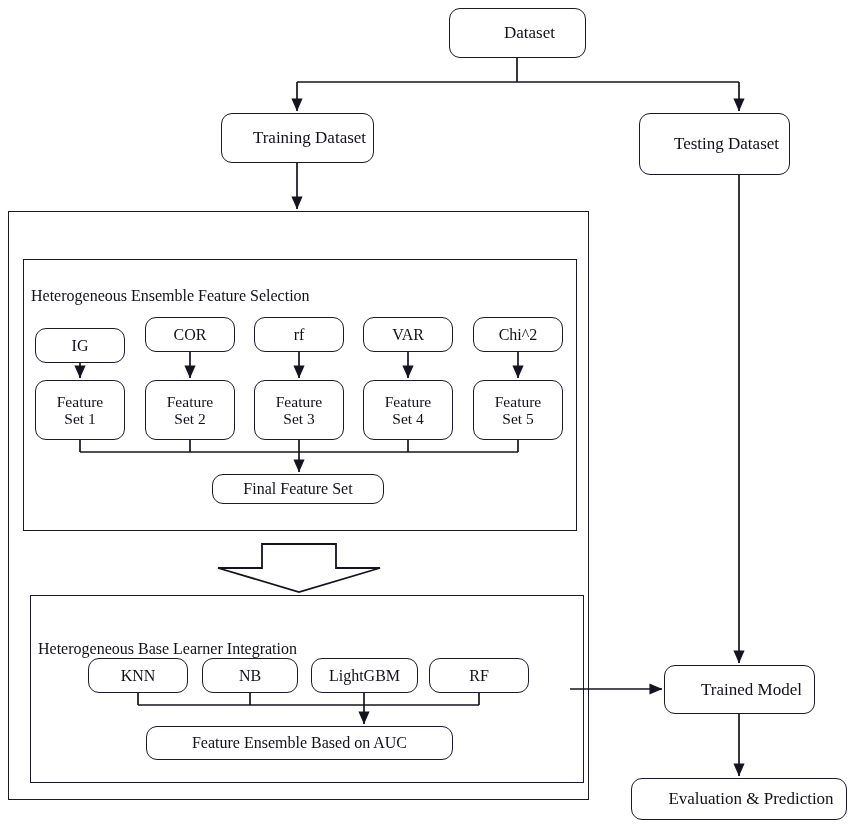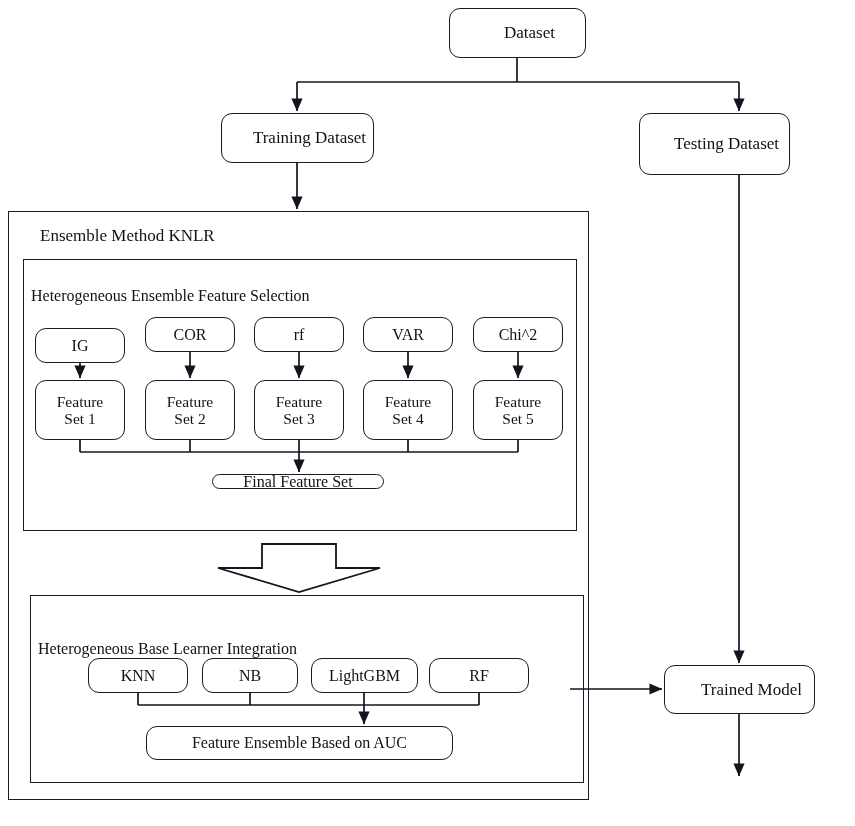--- a/index.html
+++ b/index.html
@@ -52,21 +52,20 @@
   .f17 { font-size: 17px; padding-left: 24px; }
   .f16 { font-size: 16px; }
   .f15 { font-size: 15.5px; }
 </style>
 </head>
 <body>
 
 <div id="canvas">
 
   <div class="container-box" id="box-ensemble" style="left: 8px; top: 211px; width: 581px; height: 589px;"></div>
-  <div class="container-label f17" id="lbl-ensemble" style="left: 16px; top: 226px;">Ensemble Method KNLR</div>
 
   <div class="container-box" id="box-fs" style="left: 23px; top: 259px; width: 554px; height: 272px;"></div>
   <div class="container-label f16" id="lbl-fs" style="left: 31px; top: 287px;">Heterogeneous Ensemble Feature Selection</div>
 
   <div class="container-box" id="box-bl" style="left: 30px; top: 595px; width: 554px; height: 188px;"></div>
   <div class="container-label f16" id="lbl-bl" style="left: 38px; top: 640px;">Heterogeneous Base Learner Integration</div>
 
   <svg class="layer" id="connectors" viewBox="0 0 855 826">
     <defs>
       <marker id="arrowhead" markerWidth="9" markerHeight="9" refX="7.4" refY="3.3" orient="auto" markerUnits="strokeWidth">
@@ -98,23 +97,24 @@
         <polyline points="364,693 364,724" fill="none" marker-end="url(#arrowhead)"></polyline>
         <polyline points="570,689 662,689" fill="none" marker-end="url(#arrowhead)"></polyline>
         <polyline points="739,714 739,776" fill="none" marker-end="url(#arrowhead)"></polyline>
       </g>
     <polygon id="block-arrow" fill="#ffffff" stroke="#14141f" stroke-width="1.8" points="262,544 336,544 336,568 380,568 299,592 218,568 262,568"></polygon>
   </svg>
 
   <div class="node f17" id="n-dataset" style="left: 449px; top: 8px; width: 137px; height: 50px;">Dataset</div>
   <div class="node f17" id="n-training" style="left: 221px; top: 113px; width: 153px; height: 50px; text-align: center;">Training Dataset</div>
   <div class="node f17" id="n-testing" style="left: 639px; top: 113px; width: 151px; height: 62px;">Testing Dataset</div>
-  <div class="node f16" id="n-final" style="left: 212px; top: 474px; width: 172px; height: 15px;">Final Feature Set</div>
+  <div class="node f16" id="n-final" style="left: 212px; top: 474px; width: 172px; height: 30px;">Final Feature Set</div>
   <div class="node f16" id="n-weighted" style="left: 146px; top: 726px; width: 307px; height: 34px;">Feature Ensemble Based on AUC</div>
   <div class="node f17" id="n-trained" style="left: 664px; top: 665px; width: 151px; height: 49px;">Trained Model</div>
+  <div class="node f17" id="n-eval" style="left: 631px; top: 778px; width: 216px; height: 42px;">Evaluation &amp; Prediction</div>
 
   <div id="group-feature-methods">
       <div class="node f16" style="left: 35px; top: 328px; width: 90px; height: 35px;">IG</div>
       <div class="node f16" style="left: 145px; top: 317px; width: 90px; height: 35px;">COR</div>
       <div class="node f16" style="left: 254px; top: 317px; width: 90px; height: 35px;">rf</div>
       <div class="node f16" style="left: 363px; top: 317px; width: 90px; height: 35px;">VAR</div>
       <div class="node f16" style="left: 473px; top: 317px; width: 90px; height: 35px;">Chi^2</div>
     </div>
   <div id="group-feature-sets">
       <div class="node f15" style="left: 35px; top: 380px; width: 90px; height: 60px;">Feature

